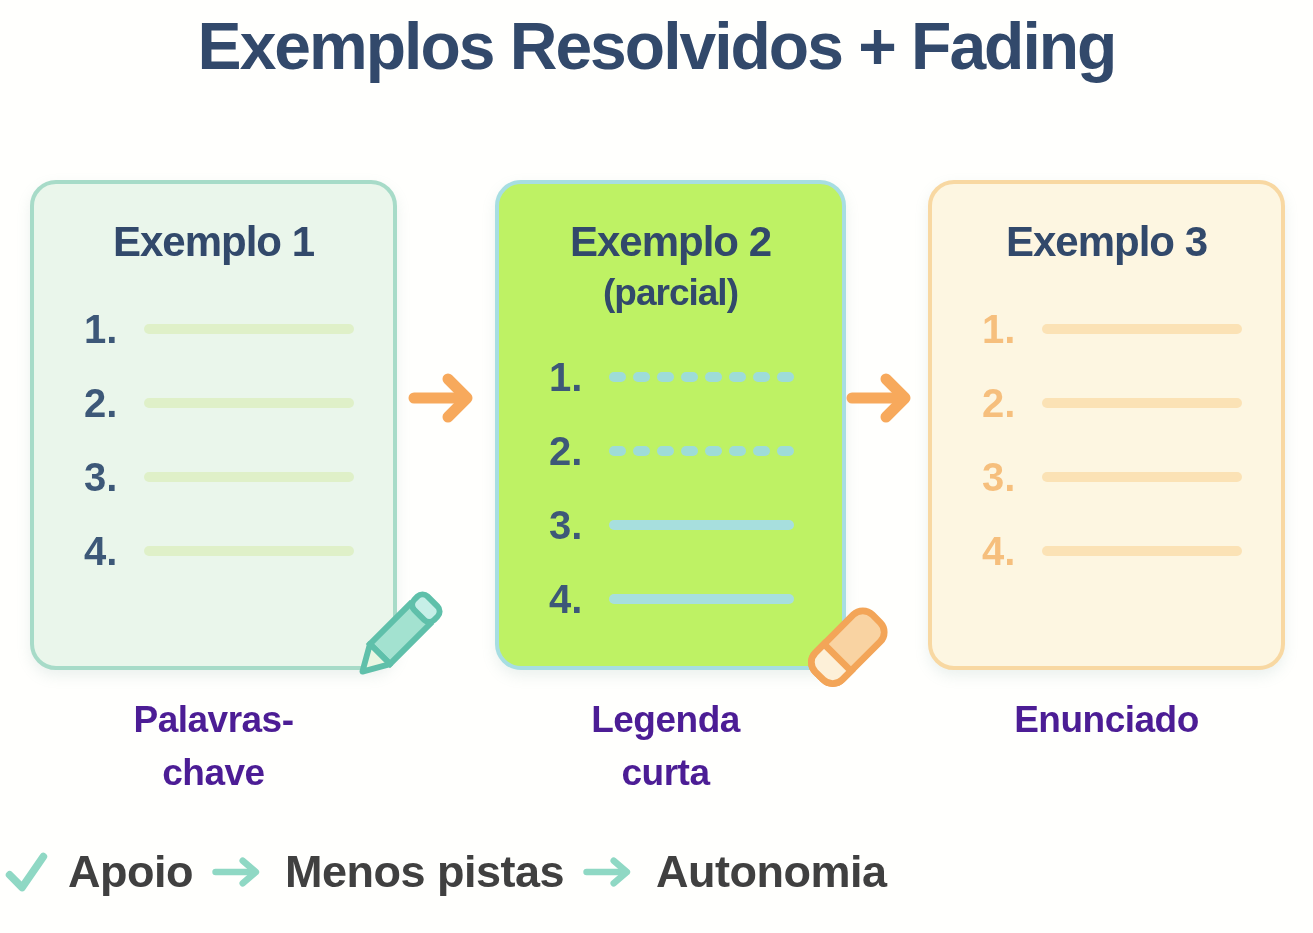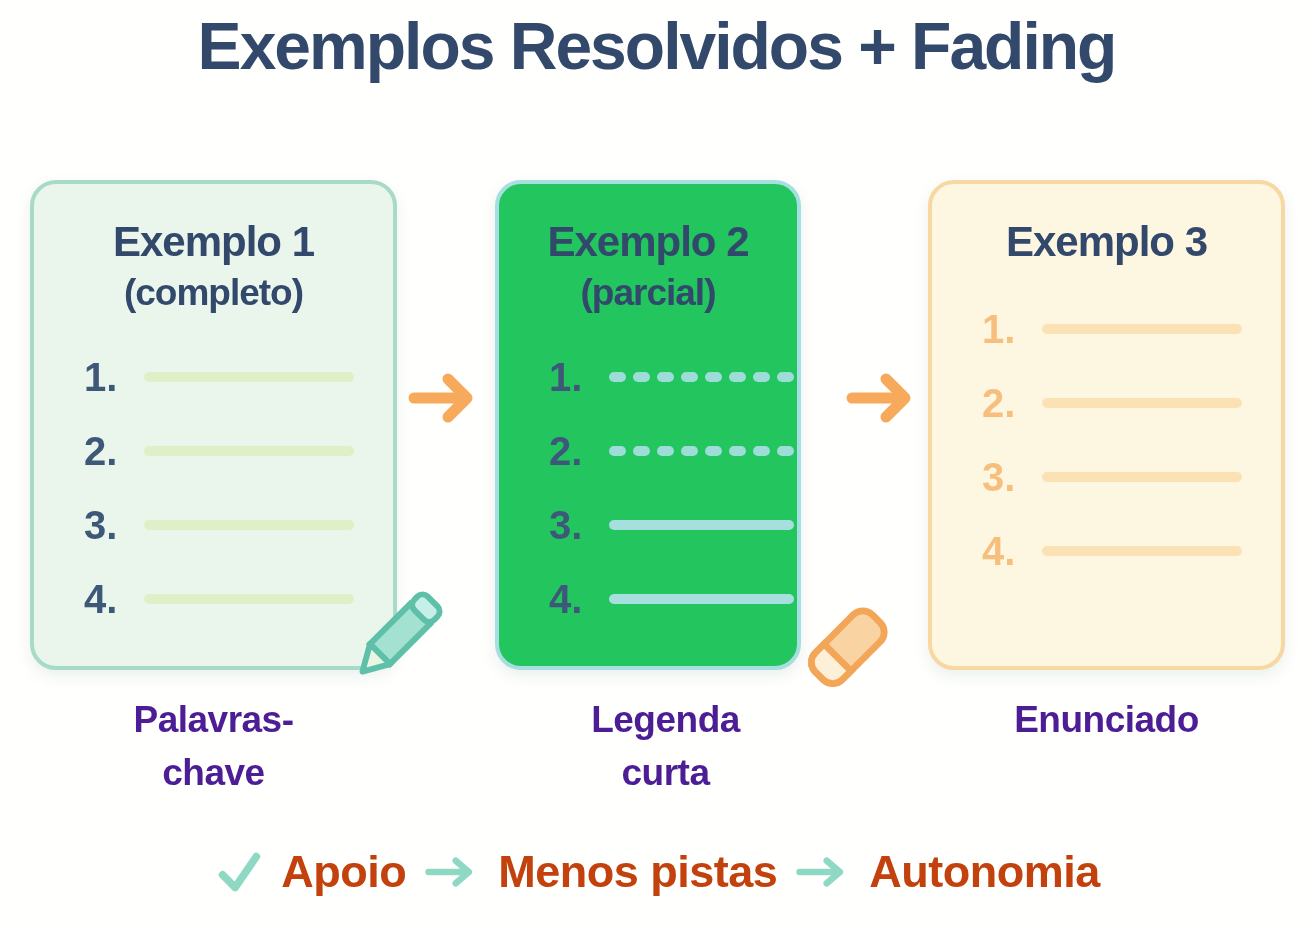--- a/index.html
+++ b/index.html
@@ -11,21 +11,21 @@
   .title{
     position:absolute;top:8px;left:0;width:1313px;margin:0;
     text-align:center;font-size:66px;font-weight:800;letter-spacing:-2px;
     color:#32496B;
   }
   .card{
     position:absolute;top:180px;height:490px;border:4px solid;border-radius:26px;
     box-sizing:border-box;box-shadow:0 6px 14px rgba(130,170,160,.16);
   }
   .card1{left:30px;width:367px;background:#EAF6EB;border-color:#A7DBC8;}
-  .card2{left:495px;width:306px;background:#22c55e;border-color:#A7DEE2;}
+  .card2{left:495px;width:351px;background:#bef264;border-color:#A7DEE2;}
   .card3{left:928px;width:357px;background:#FDF6E1;border-color:#F8D8A2;}
   .card h2{margin:34px 0 0;text-align:center;font-size:42px;font-weight:700;
     color:#32496B;letter-spacing:-1px;}
   .card h3{margin:6px 0 0;text-align:center;font-size:37px;font-weight:700;
     color:#32496B;letter-spacing:-1px;}
   .rows{margin:40px 0 0 50px;}
   .row{display:flex;align-items:center;height:46px;margin-bottom:28px;}
   .num{width:60px;font-size:40px;font-weight:700;color:#3D5878;}
   .card3 .num{color:#F6BF7D;}
   .line{height:10px;border-radius:6px;}
@@ -39,34 +39,33 @@
   .big-arrow.a2{left:844px;}
   .corner-icon{position:absolute;z-index:5;}
   .pencil{left:336px;top:576px;width:118px;height:126px;}
   .eraser{left:790px;top:592px;width:114px;height:112px;}
   .caption{position:absolute;top:694px;margin:0;text-align:center;
     font-size:37px;font-weight:700;color:#4c1d95;line-height:1.42;letter-spacing:-0.5px;}
   .cap1{left:30px;width:367px;}
   .cap2{left:495px;width:341px;}
   .cap3{left:928px;width:357px;}
   .footer{position:absolute;top:846px;left:0;width:1313px;
-    display:flex;justify-content:center;align-items:center;gap:16px;
-    font-size:45px;font-weight:700;color:#c2410c;letter-spacing:-0.5px;}
+    display:flex;justify-content:flex-start;align-items:center;gap:16px;
+    font-size:45px;font-weight:700;color:#404040;letter-spacing:-0.5px;}
   .footer svg{flex:0 0 auto;}
 </style>
 </head>
 <body>
 
 <div class="canvas">
 
   <h1 class="title">Exemplos Resolvidos + Fading</h1>
 
   <section class="card card1">
     <h2>Exemplo 1</h2>
-    <h3>(completo)</h3>
     <div class="rows">
       <div class="row">
         <span class="num">1.</span>
         <span class="line l-green"></span>
       </div>
       <div class="row">
         <span class="num">2.</span>
         <span class="line l-green"></span>
       </div>
       <div class="row">

